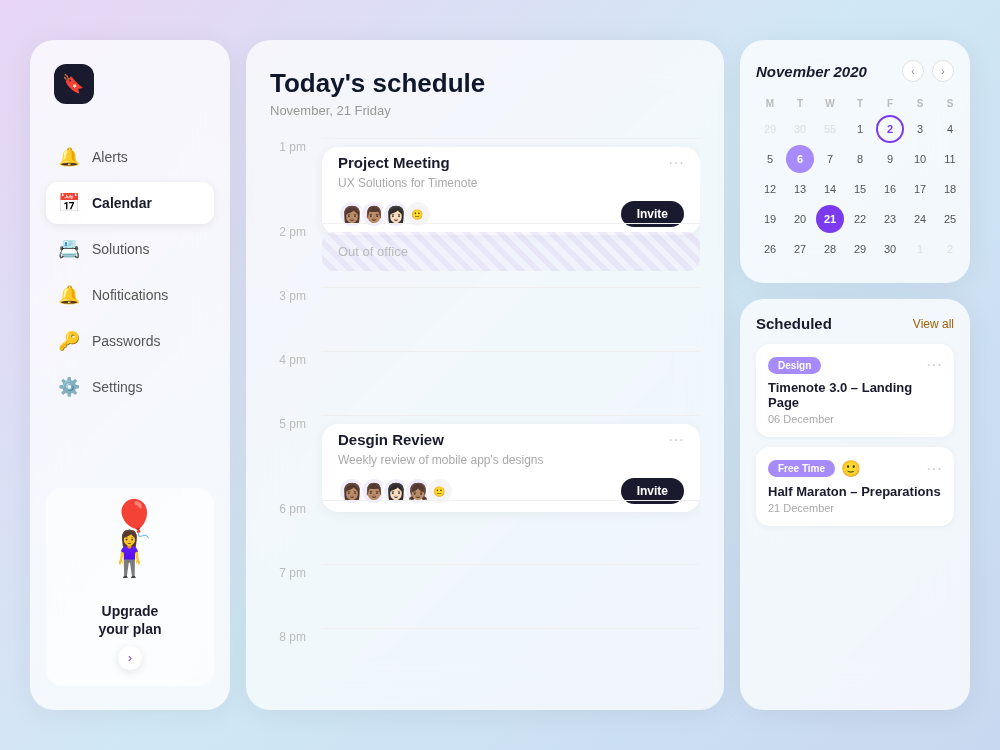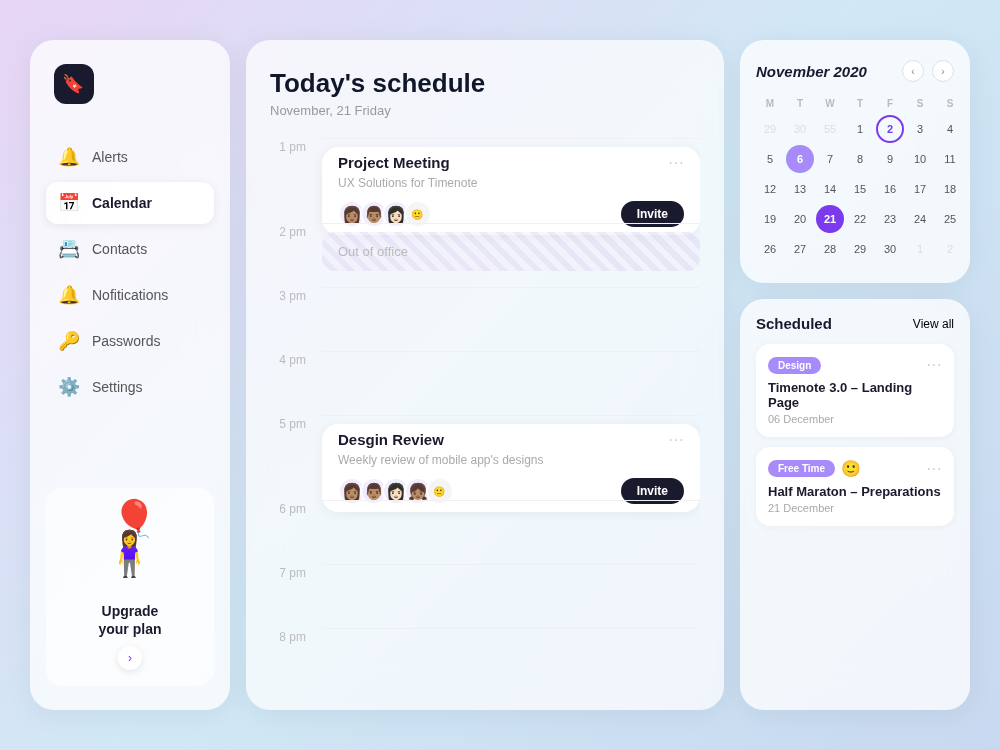--- a/index.html
+++ b/index.html
@@ -398,21 +398,21 @@
     }
 
     .scheduled-title {
       font-size: 15px;
       font-weight: 700;
       color: #1a1a2e;
     }
 
     .view-all {
       font-size: 12px;
-      color: #000000;
+      color: #a16207;
       cursor: pointer;
       font-weight: 500;
     }
 
     .scheduled-item {
       background: white;
       border-radius: 14px;
       padding: 12px;
       margin-bottom: 10px;
       box-shadow: 0 1px 6px rgba(0,0,0,0.05);
@@ -486,21 +486,21 @@
       <div class="nav-item">
         <span class="nav-emoji">🔔</span>
         <span>Alerts</span>
       </div>
       <div class="nav-item active">
         <span class="nav-emoji">📅</span>
         <span>Calendar</span>
       </div>
       <div class="nav-item">
         <span class="nav-emoji">📇</span>
-        <span>Contacts</span>
+        <span>Solutions</span>
       </div>
       <div class="nav-item">
         <span class="nav-emoji">🔔</span>
         <span>Nofitications</span>
       </div>
       <div class="nav-item">
         <span class="nav-emoji">🔑</span>
         <span>Passwords</span>
       </div>
       <div class="nav-item">

